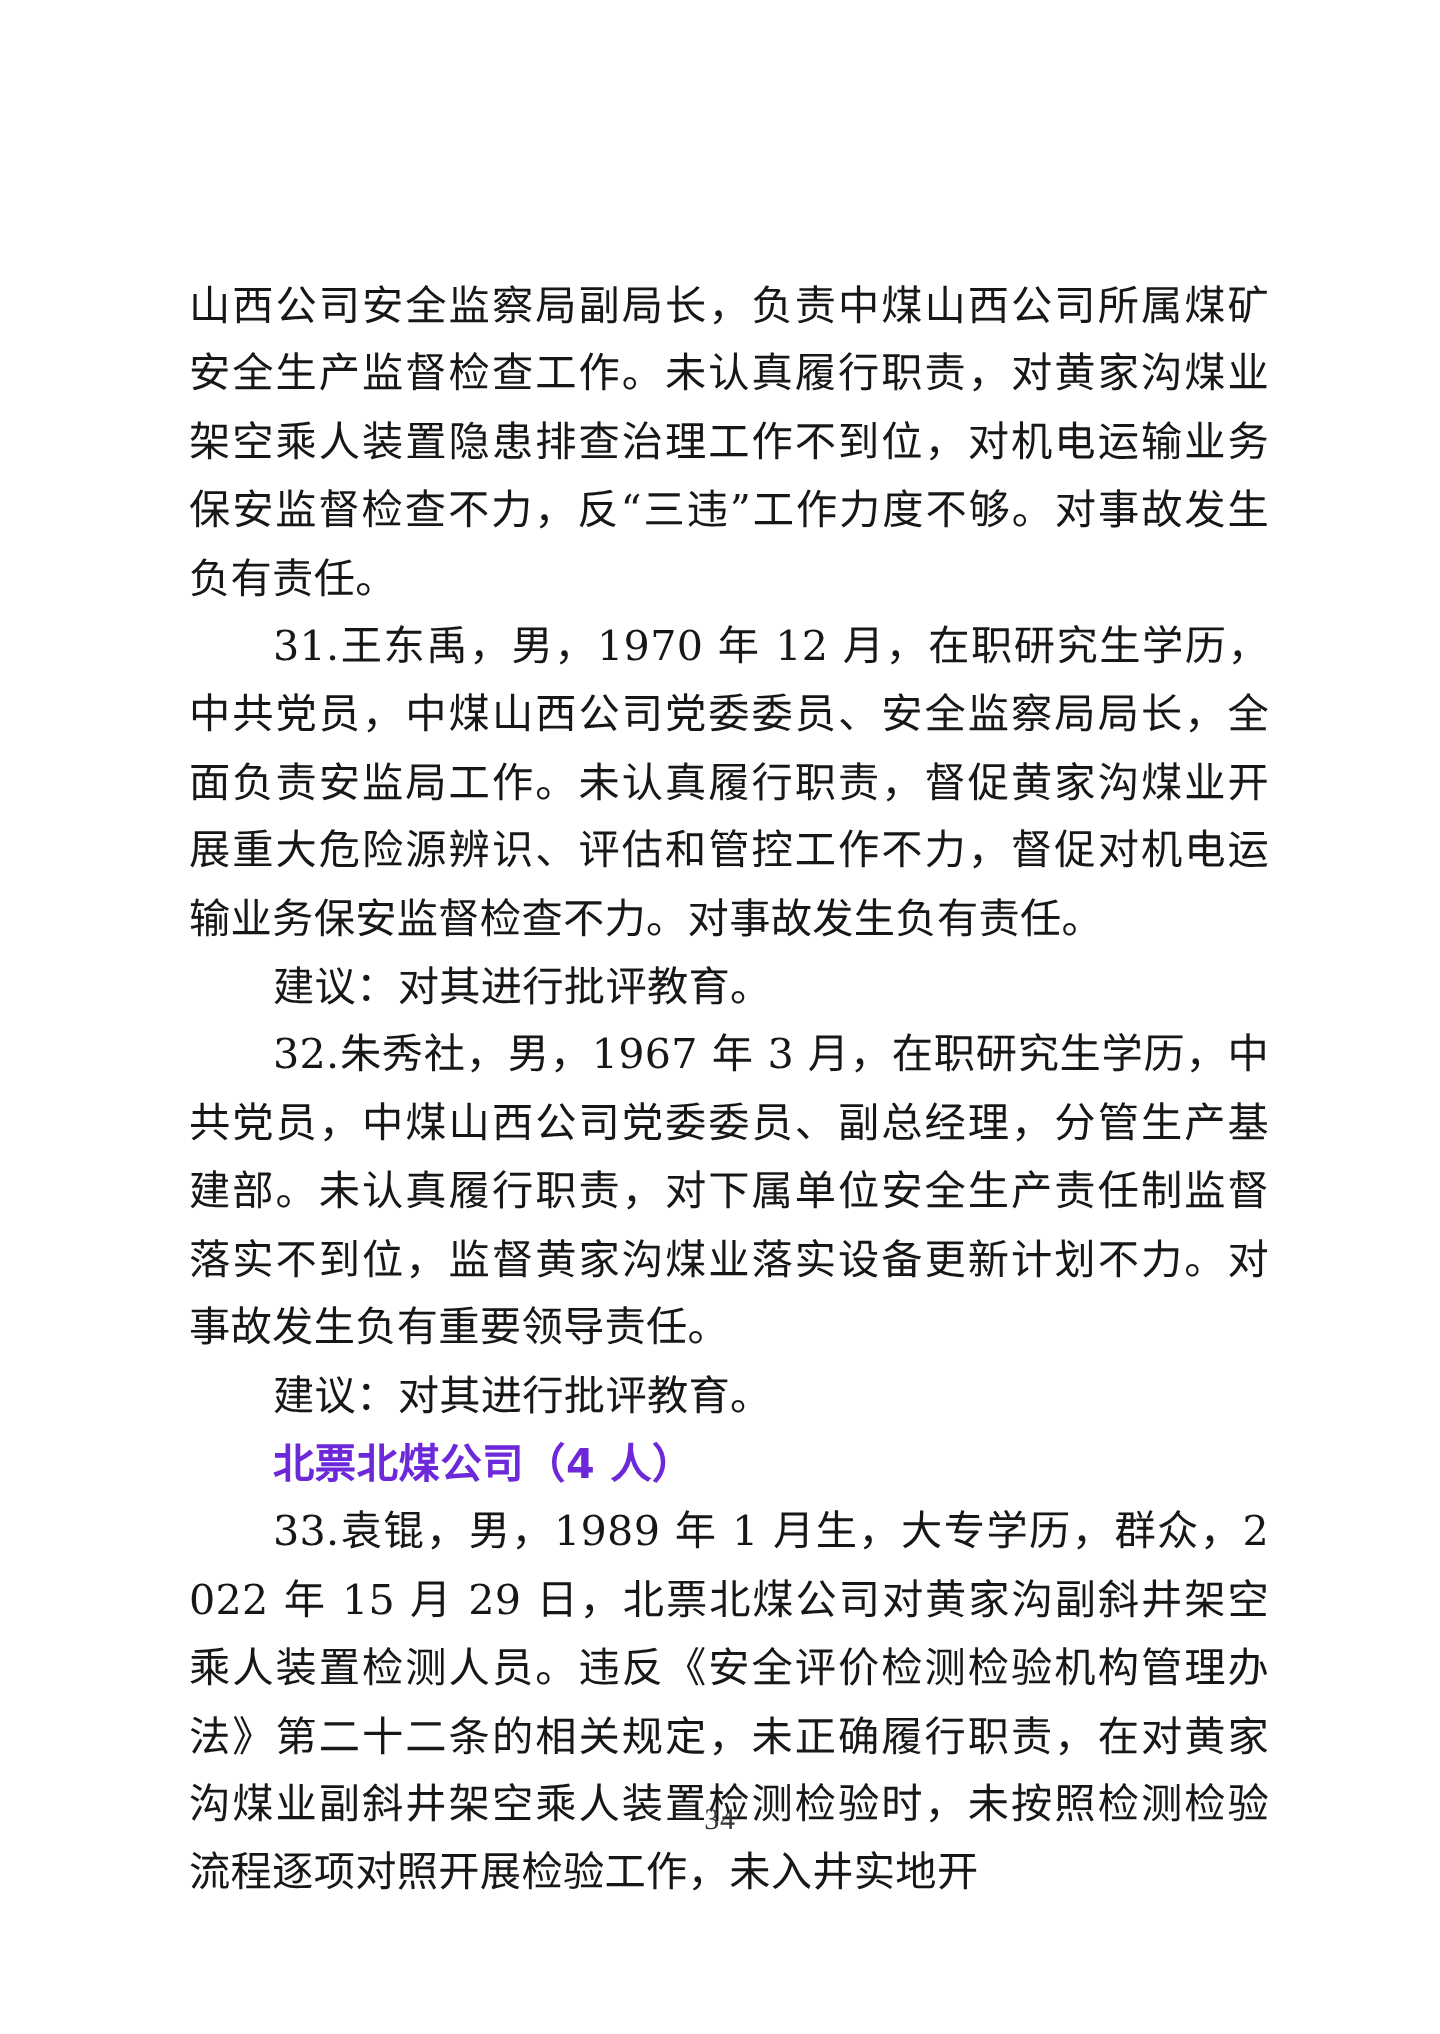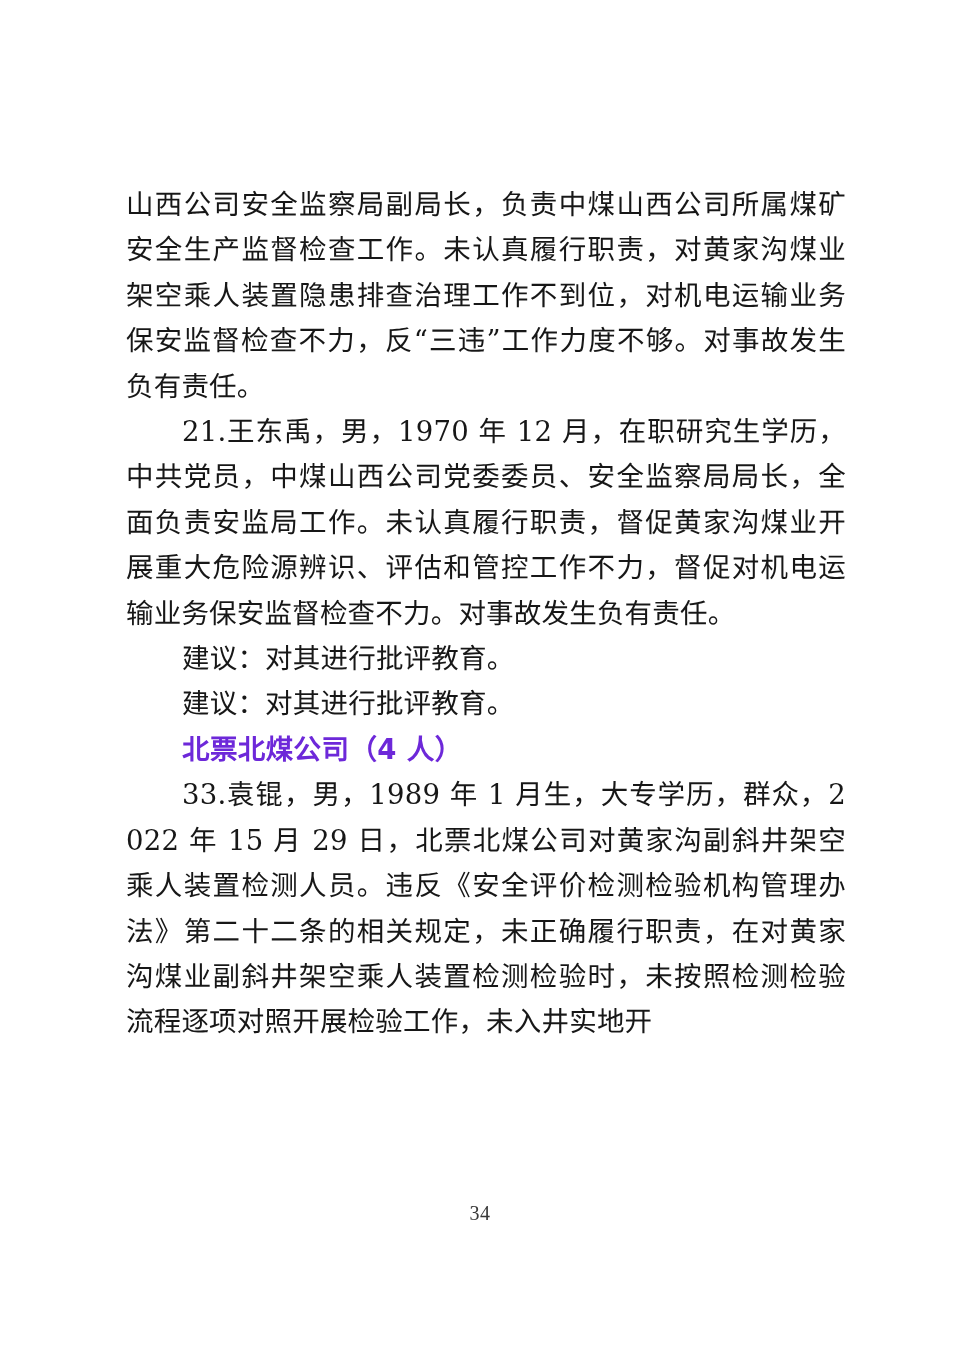--- a/index.html
+++ b/index.html
@@ -86,24 +86,25 @@
 </head>
 <body>
 
 <div class="page">
 
   <div class="text-block">
 
     <p class="para">山西公司安全监察局副局长，负责中煤山西公司所属煤矿安全生产监督检查工作。未认真履行职责，对黄家沟煤业架空乘人装置隐患排查治理工作不到位，对机电运输业务保安监督检查不力，反“三违”工作力度不够。对事故发生负有责任。</p>
 
 
-    <p class="para indent">21.王东禹，男，1970 年 12 月，在职研究生学历，中共党员，中煤山西公司党委委员、安全监察局局长，全面负责安监局工作。未认真履行职责，督促黄家沟煤业开展重大危险源辨识、评估和管控工作不力，督促对机电运输业务保安监督检查不力。对事故发生负有责任。</p>
+    <p class="para indent">31.王东禹，男，1970 年 12 月，在职研究生学历，中共党员，中煤山西公司党委委员、安全监察局局长，全面负责安监局工作。未认真履行职责，督促黄家沟煤业开展重大危险源辨识、评估和管控工作不力，督促对机电运输业务保安监督检查不力。对事故发生负有责任。</p>
 
     <p class="para recommend">建议：对其进行批评教育。</p>
 
+    <p class="para indent">32.朱秀社，男，1967 年 3 月，在职研究生学历，中共党员，中煤山西公司党委委员、副总经理，分管生产基建部。未认真履行职责，对下属单位安全生产责任制监督落实不到位，监督黄家沟煤业落实设备更新计划不力。对事故发生负有重要领导责任。</p>
 
     <p class="para recommend">建议：对其进行批评教育。</p>
 
     <p class="heading">北票北煤公司（4 人）</p>
 
     <p class="para indent">33.袁锟，男，1989 年 1 月生，大专学历，群众，2022 年 15 月 29 日，北票北煤公司对黄家沟副斜井架空乘人装置检测人员。违反《安全评价检测检验机构管理办法》第二十二条的相关规定，未正确履行职责，在对黄家沟煤业副斜井架空乘人装置检测检验时，未按照检测检验流程逐项对照开展检验工作，未入井实地开</p>
 
   </div>
 
   <div class="page-number">34</div>

